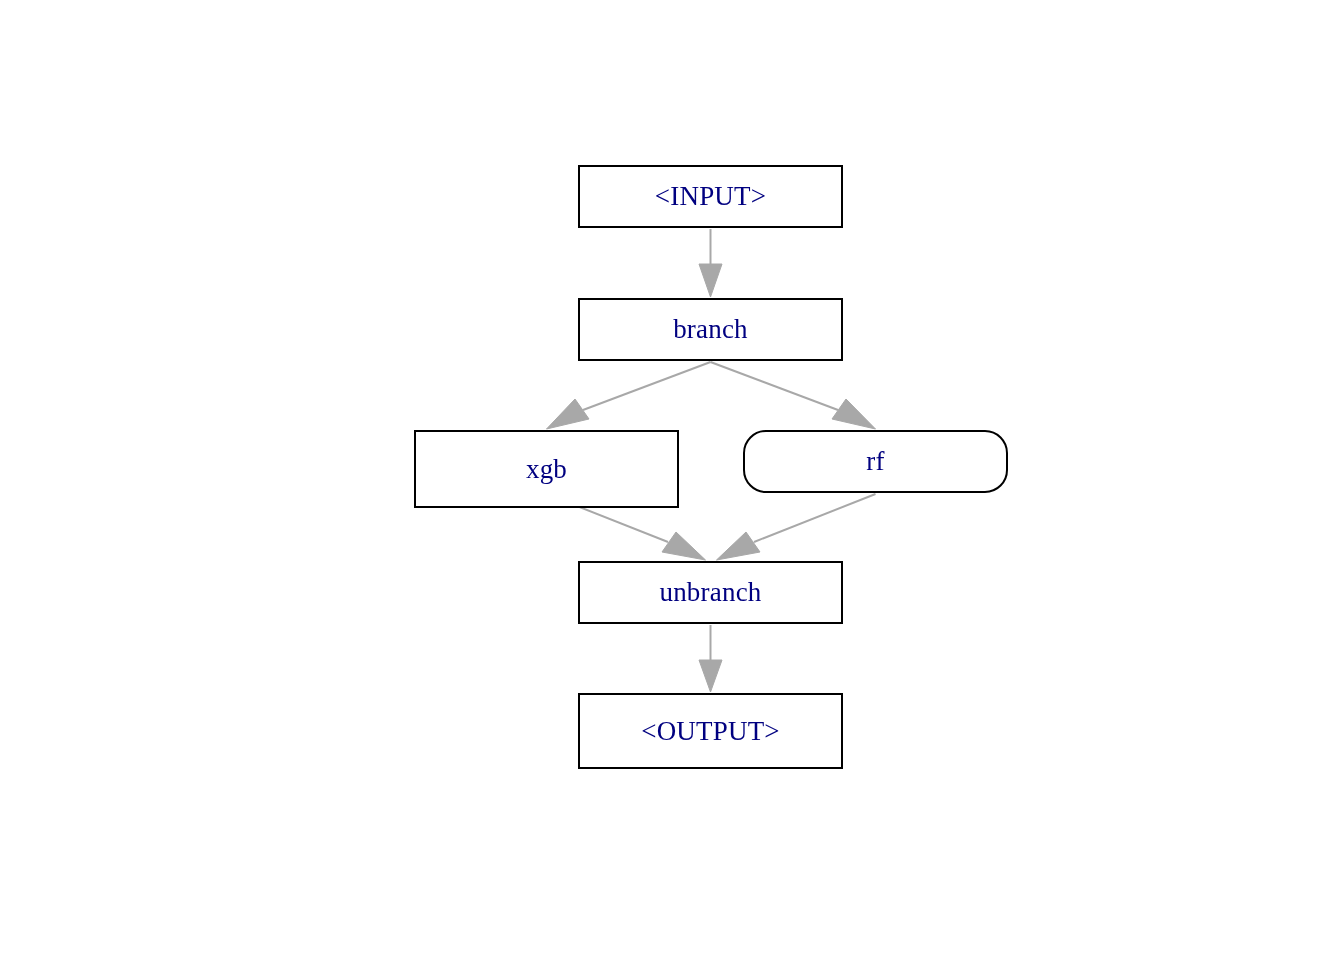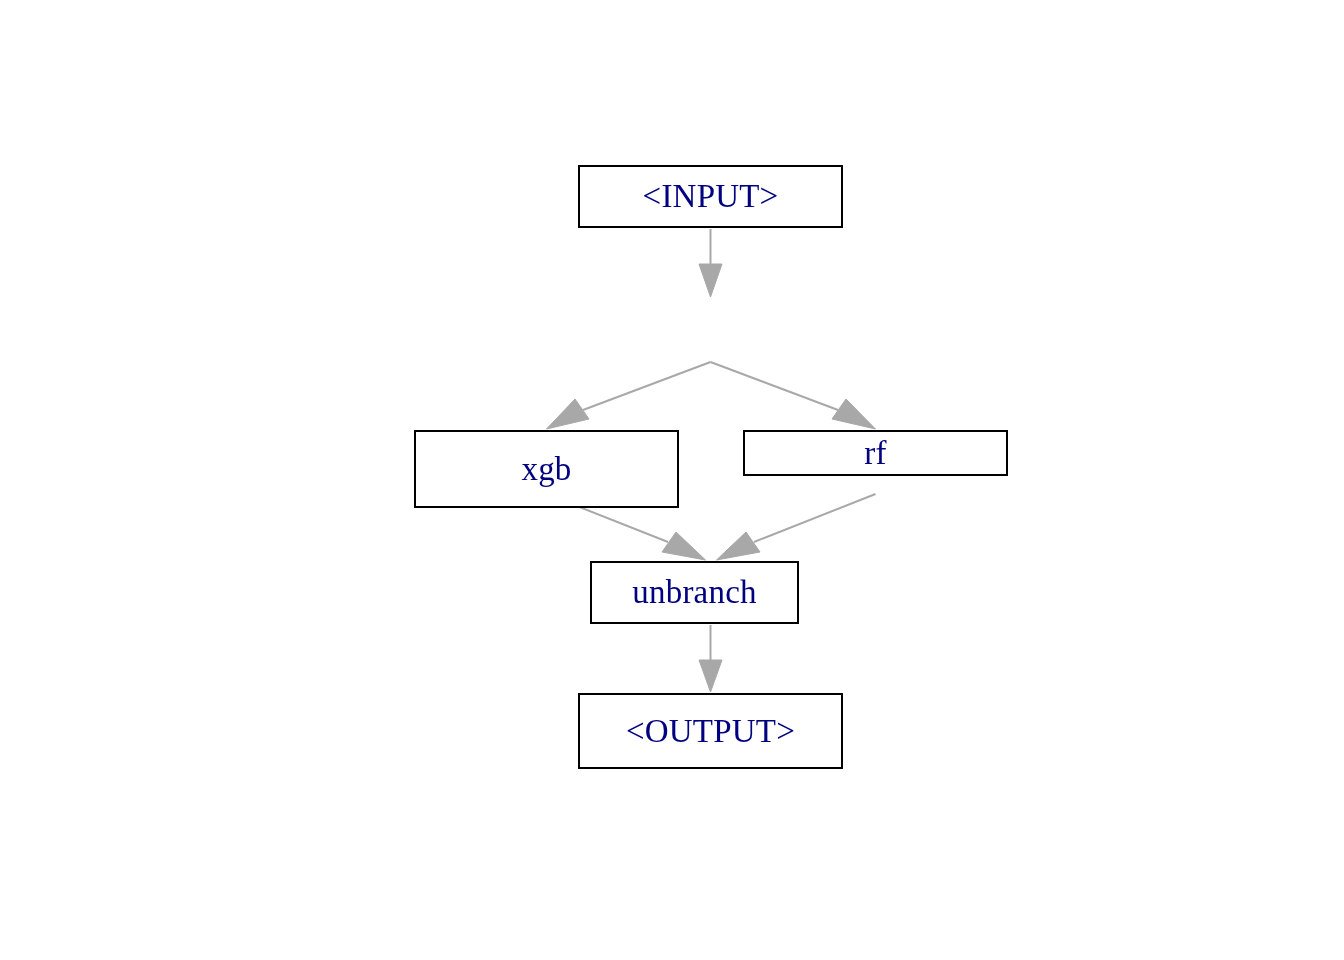--- a/index.html
+++ b/index.html
@@ -34,21 +34,21 @@
     box-sizing: border-box;
     background: #ffffff;
     border: 2px solid #000000;
     display: flex;
     align-items: center;
     justify-content: center;
   }
   .node-label {
     color: #000080;
     font-family: "Liberation Serif", "DejaVu Serif", serif;
-    font-size: 33px;
+    font-size: 27px;
     line-height: 1;
     white-space: nowrap;
     letter-spacing: 0.2px;
   }
   .edge-line {
     stroke: #a8a8a8;
     stroke-width: 2;
     fill: none;
   }
   .edge-head {
@@ -93,30 +93,33 @@
       <path class="edge-line" d="M 710.5 625 L 710.5 668"></path>
       <polygon class="edge-head" points="710.5,692 699,660 722,660"></polygon>
     </g>
 
   </svg>
 
   <div class="node-box" id="node-input" style="left: 578px; top: 165px; width: 265px; height: 63px;">
     <span class="node-label">&lt;INPUT&gt;</span>
   </div>
 
+  <div class="node-box" id="node-branch" style="left: 578px; top: 298px; width: 265px; height: 63px;">
+    <span class="node-label">branch</span>
+  </div>
 
   <div class="node-box" id="node-xgb" style="left: 414px; top: 430px; width: 265px; height: 78px;">
     <span class="node-label">xgb</span>
   </div>
 
-  <div class="node-box" id="node-rf" style="left: 743px; top: 430px; width: 265px; height: 46px;">
+  <div class="node-box" id="node-rf" style="left: 743px; top: 430px; width: 265px; height: 63px; border-radius: 23px;">
     <span class="node-label">rf</span>
   </div>
 
-  <div class="node-box" id="node-unbranch" style="left: 578px; top: 561px; width: 209px; height: 63px; margin-left: 12px;">
+  <div class="node-box" id="node-unbranch" style="left: 578px; top: 561px; width: 265px; height: 63px;">
     <span class="node-label">unbranch</span>
   </div>
 
   <div class="node-box" id="node-output" style="left: 578px; top: 693px; width: 265px; height: 76px;">
     <span class="node-label">&lt;OUTPUT&gt;</span>
   </div>
 
 </div>
 
 </body></html>

